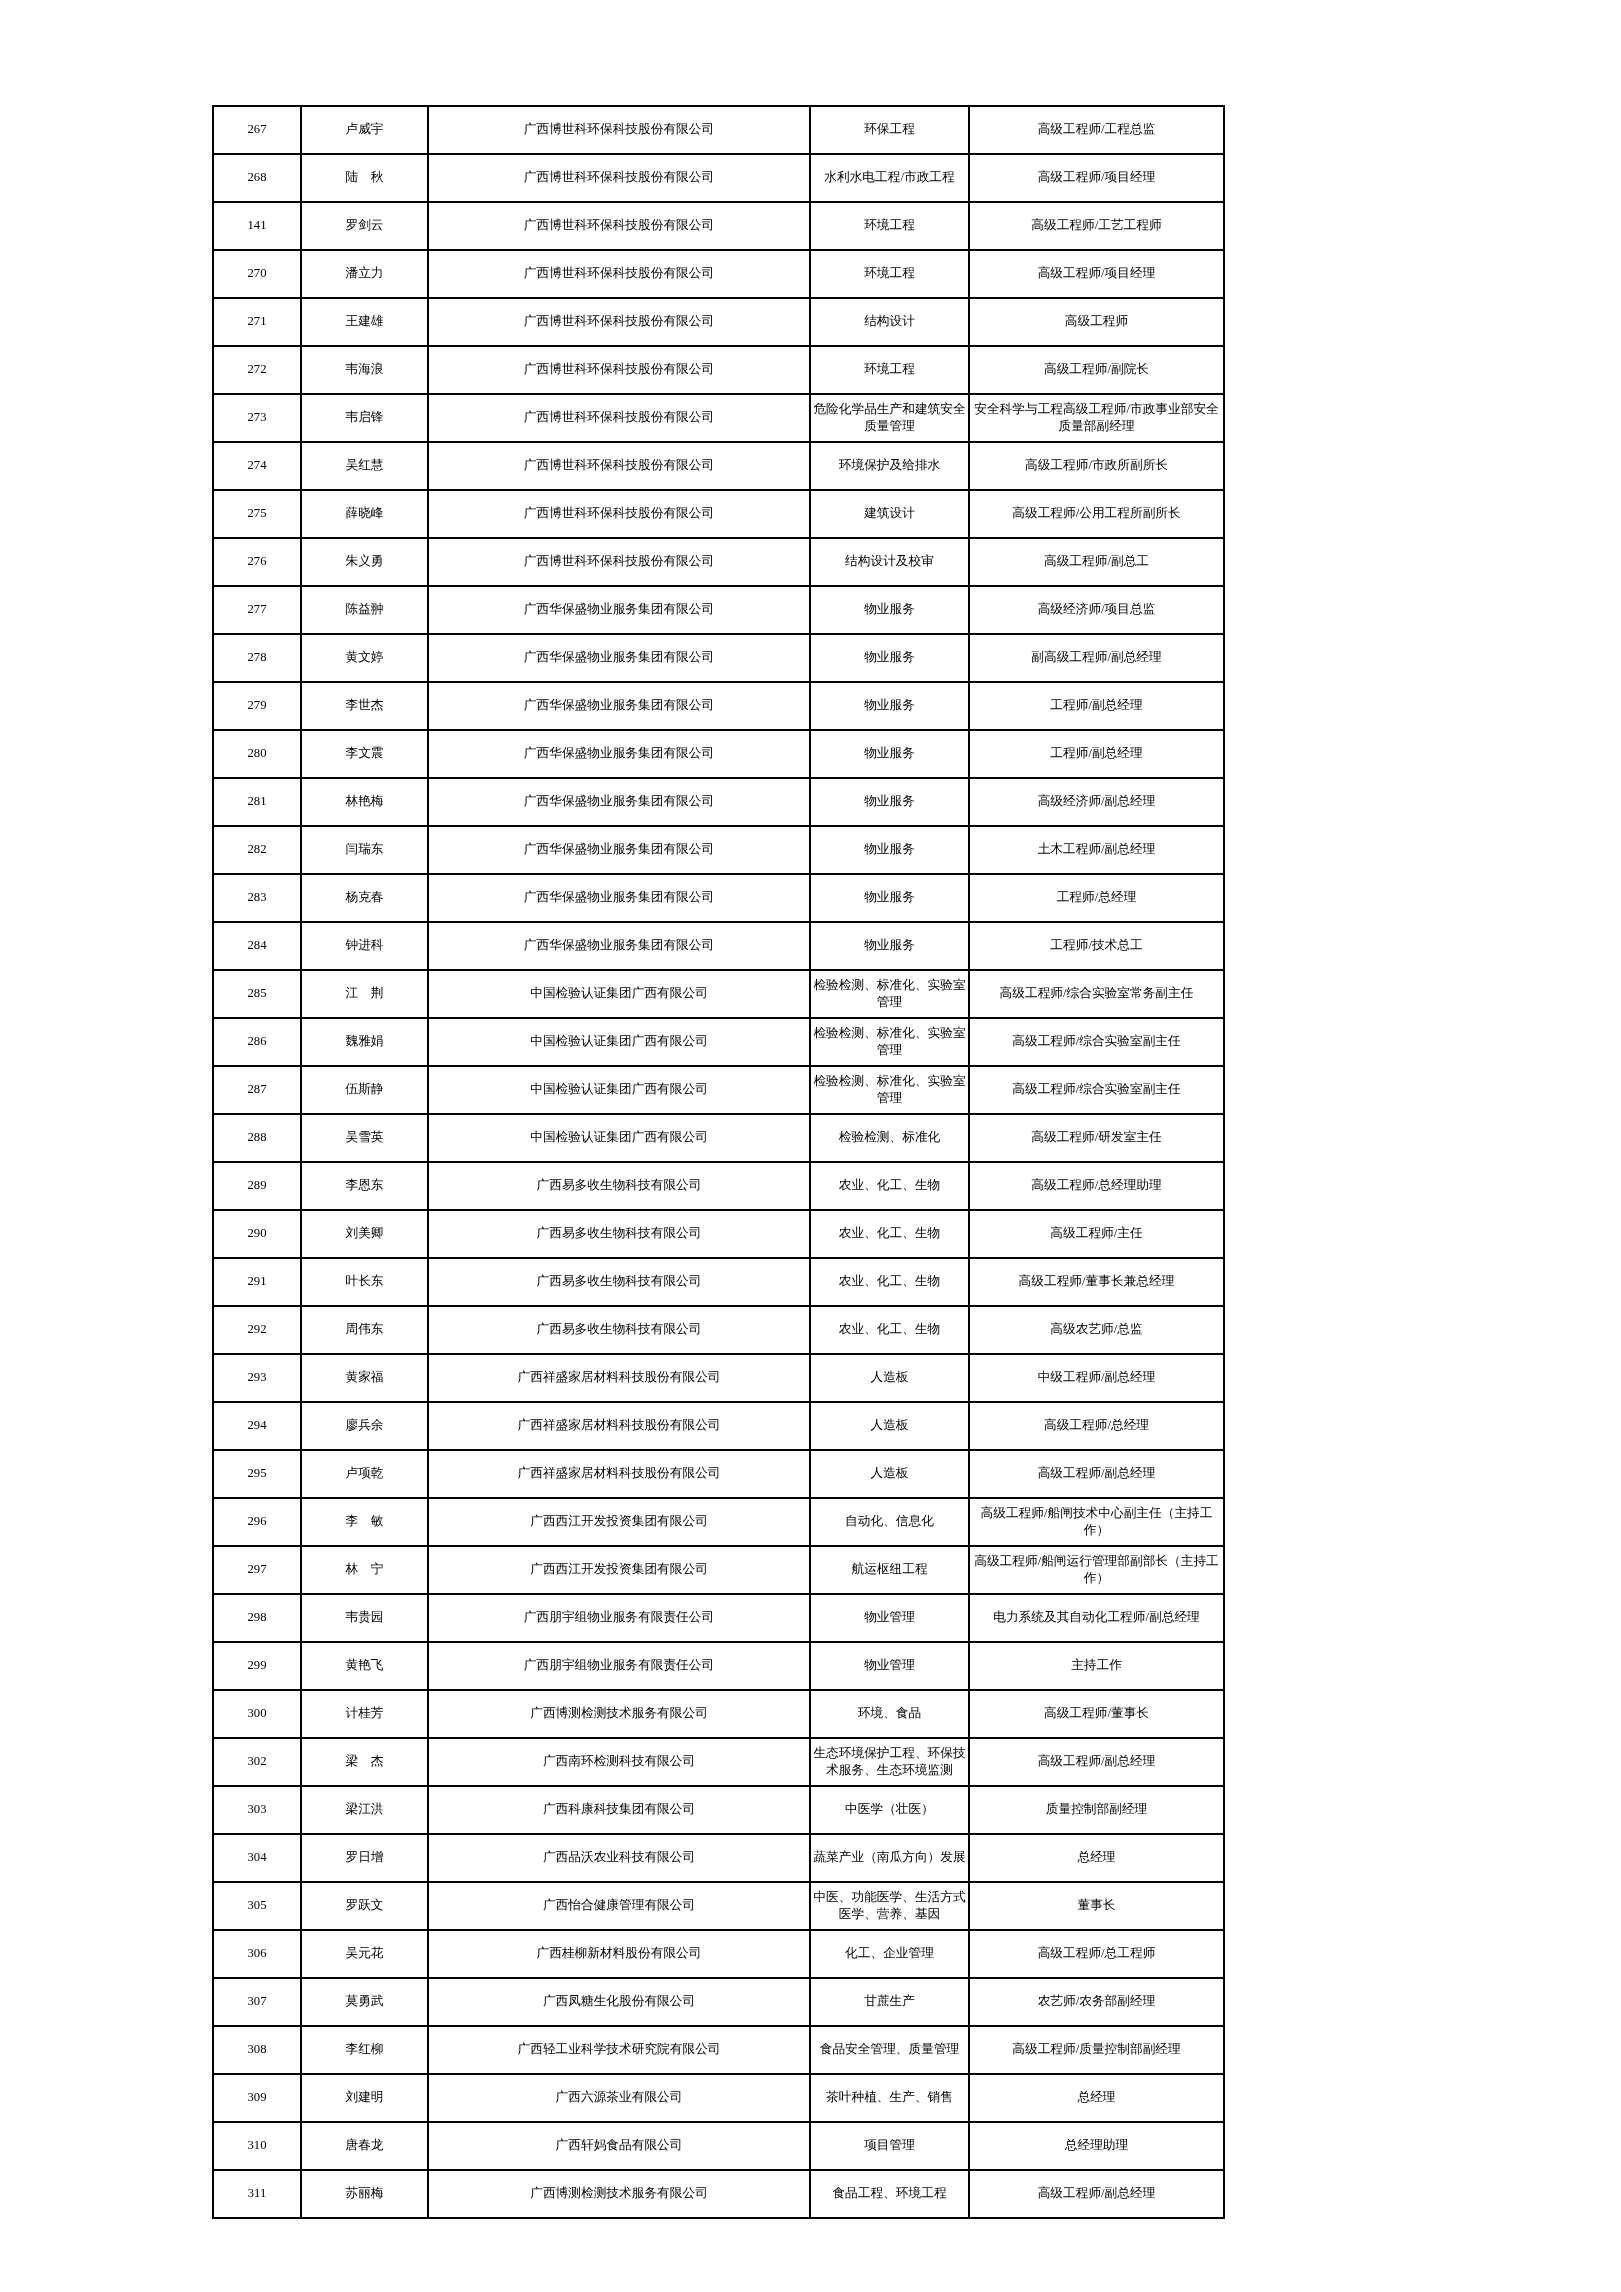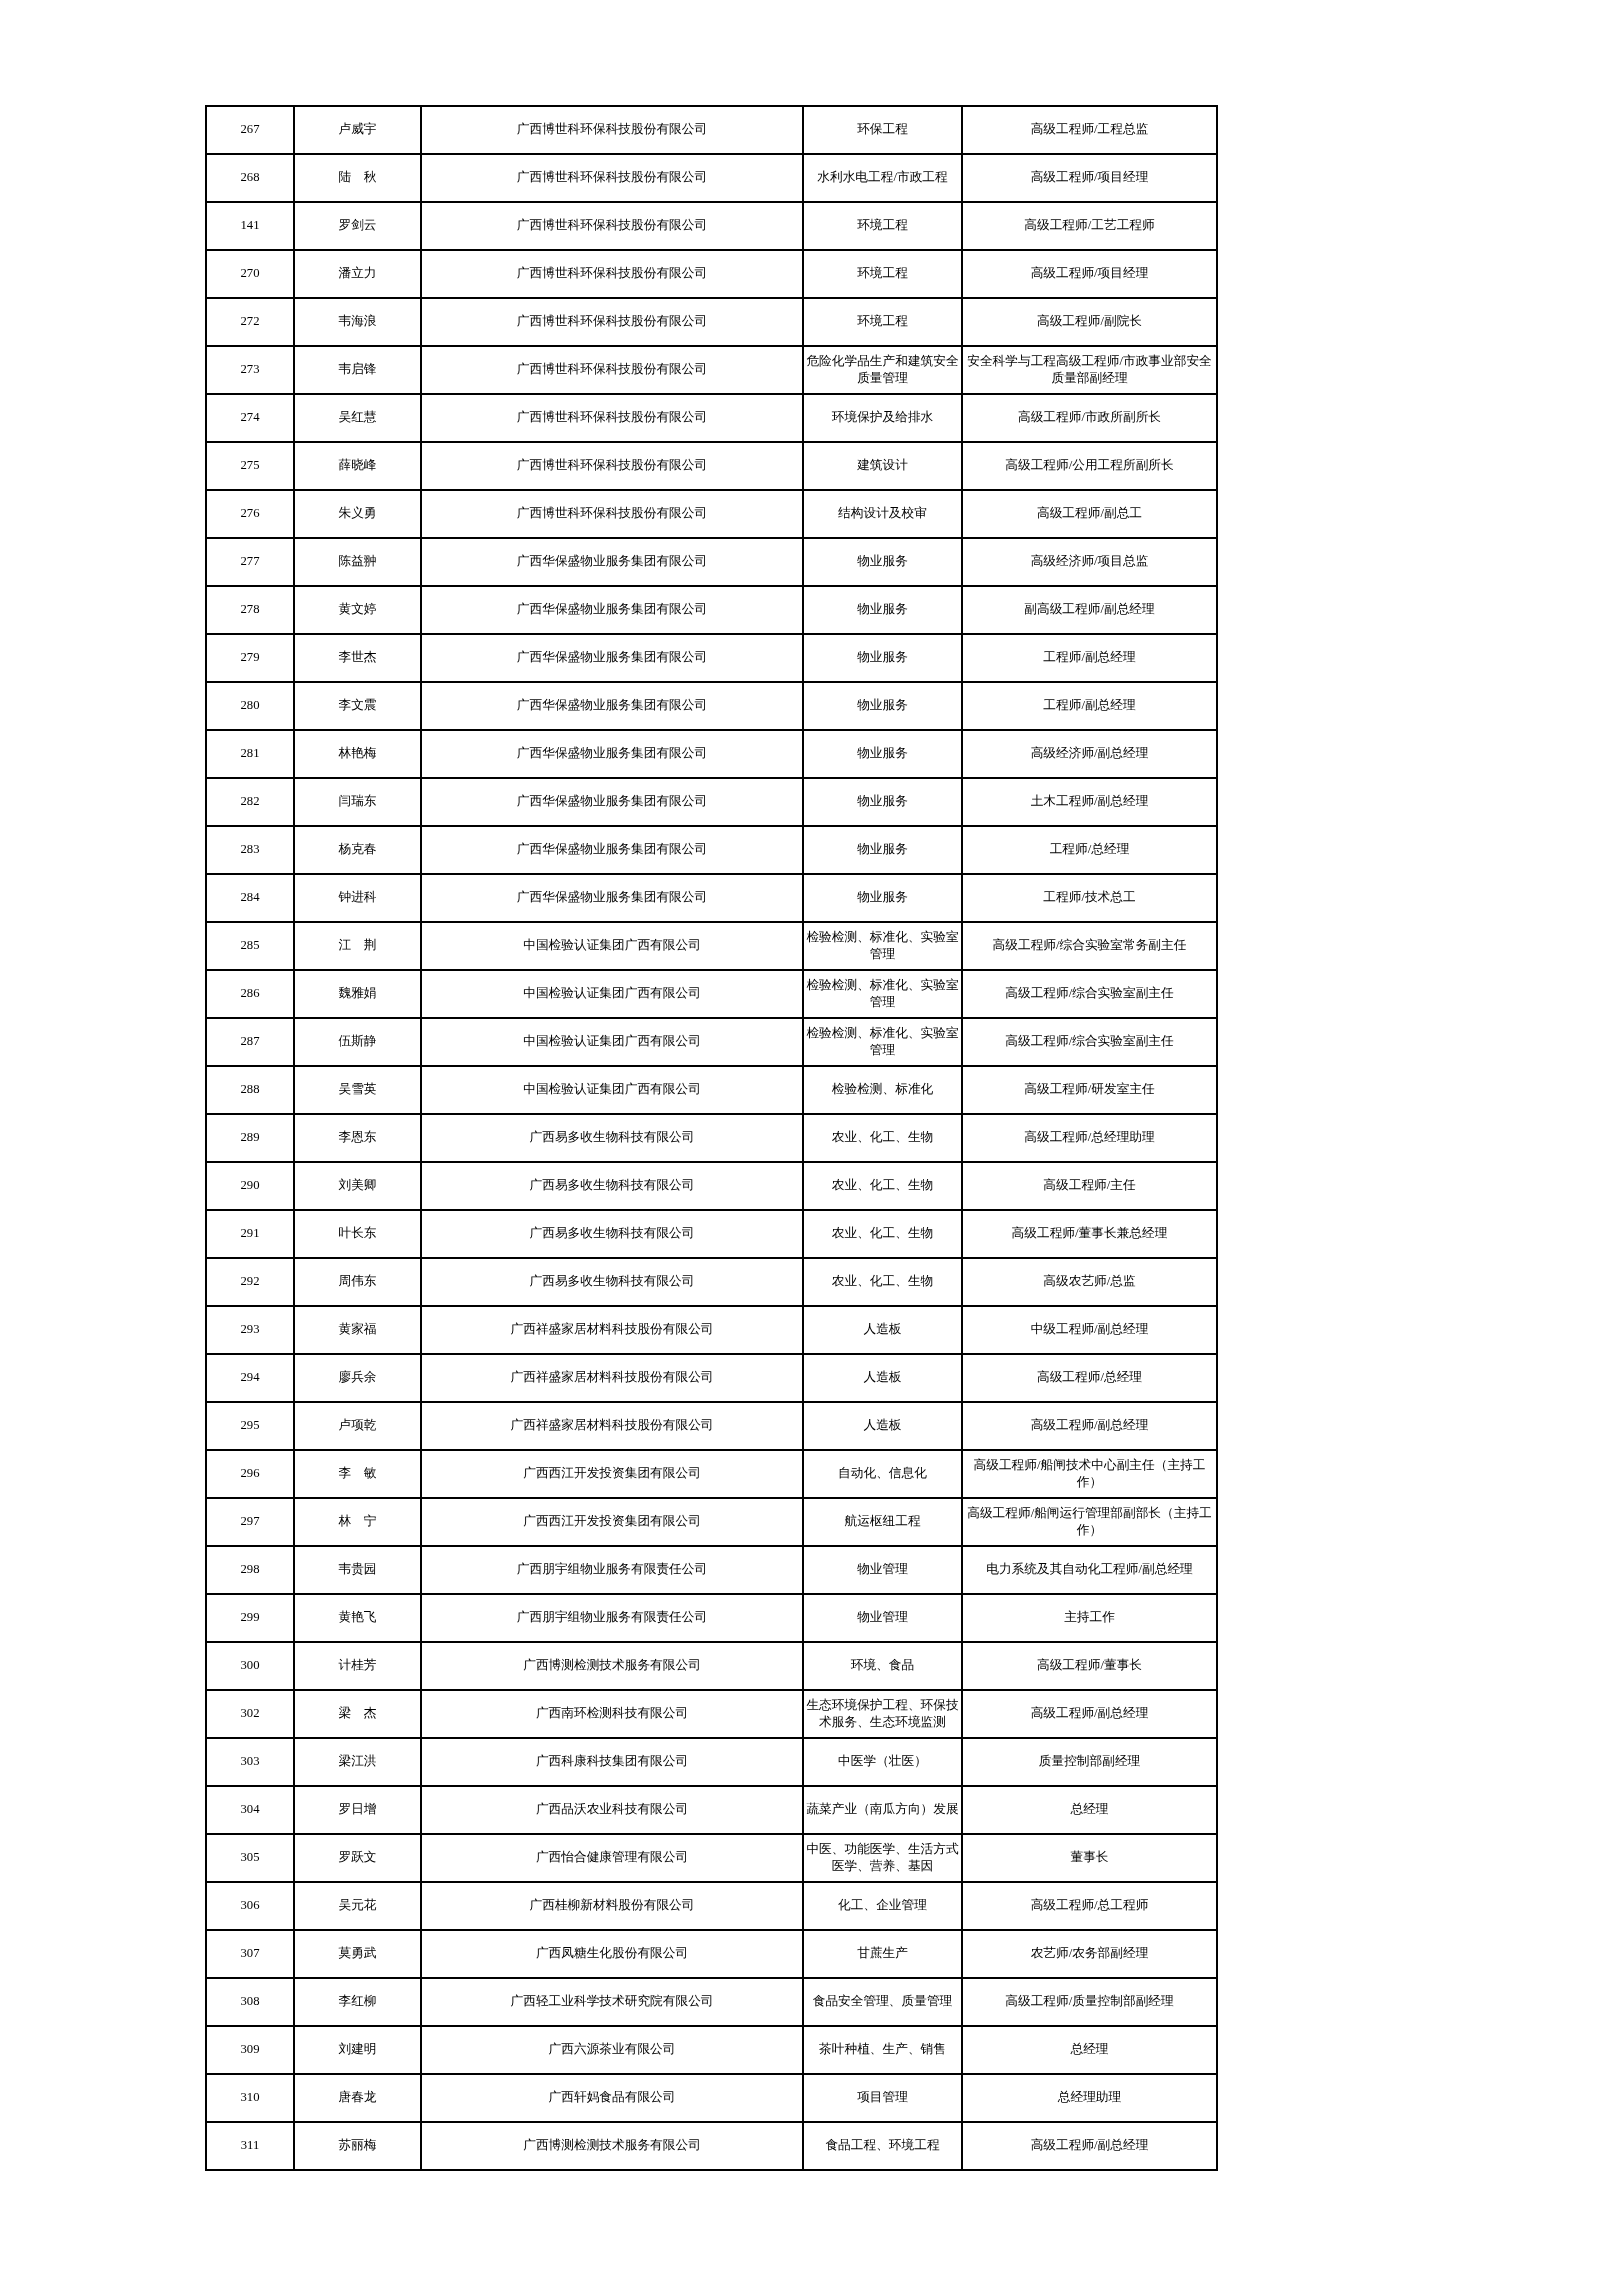--- a/index.html
+++ b/index.html
@@ -11,21 +11,21 @@
     position: relative;
     width: 1621px;
     height: 2293px;
     background: #ffffff;
     font-family: "Liberation Serif", serif;
     color: #000000;
     overflow: hidden;
   }
   table.roster {
     position: absolute;
-    left: 205px;
+    left: 212px;
     top: 105px;
     width: 1012px;
     border-collapse: collapse;
     table-layout: fixed;
     border: 2.9px solid #000000;
   }
   col.c-index   { width: 88px; }
   col.c-name    { width: 127px; }
   col.c-company { width: 382px; }
   col.c-field   { width: 159px; }
@@ -77,20 +77,27 @@
     <td>高级工程师/工艺工程师</td>
   </tr>
         <tr>
     <td>270</td>
     <td>潘立力</td>
     <td>广西博世科环保科技股份有限公司</td>
     <td>环境工程</td>
     <td>高级工程师/项目经理</td>
   </tr>
         <tr>
+    <td>271</td>
+    <td>王建雄</td>
+    <td>广西博世科环保科技股份有限公司</td>
+    <td>结构设计</td>
+    <td>高级工程师</td>
+  </tr>
+        <tr>
     <td>272</td>
     <td>韦海浪</td>
     <td>广西博世科环保科技股份有限公司</td>
     <td>环境工程</td>
     <td>高级工程师/副院长</td>
   </tr>
         <tr>
     <td>273</td>
     <td>韦启锋</td>
     <td>广西博世科环保科技股份有限公司</td>

